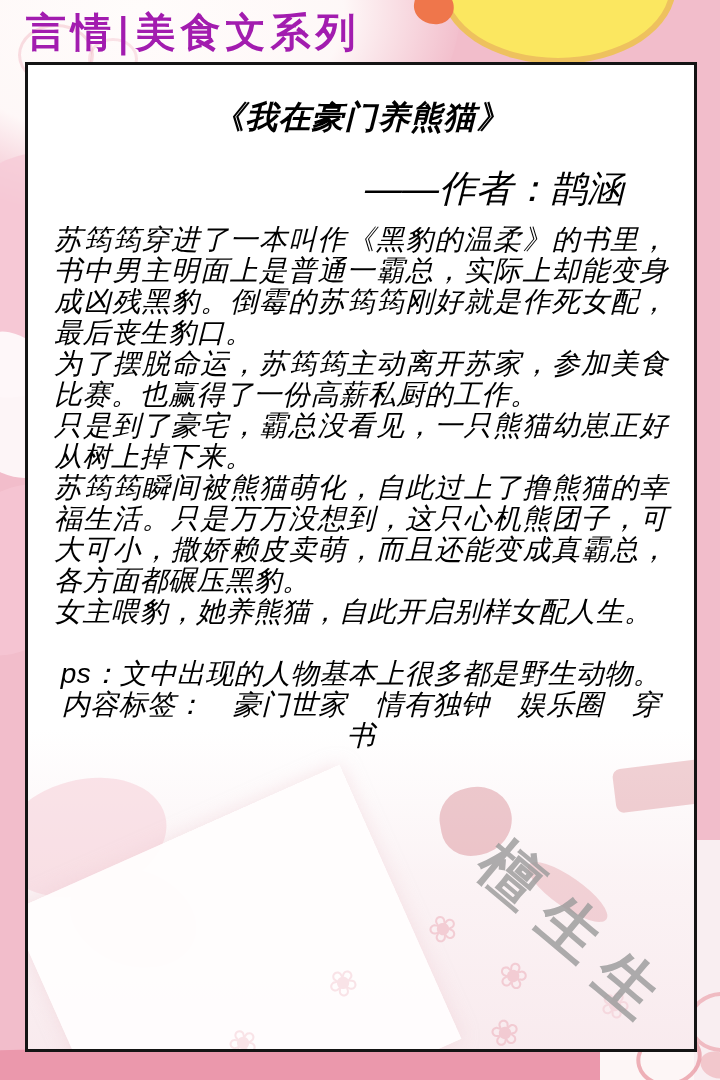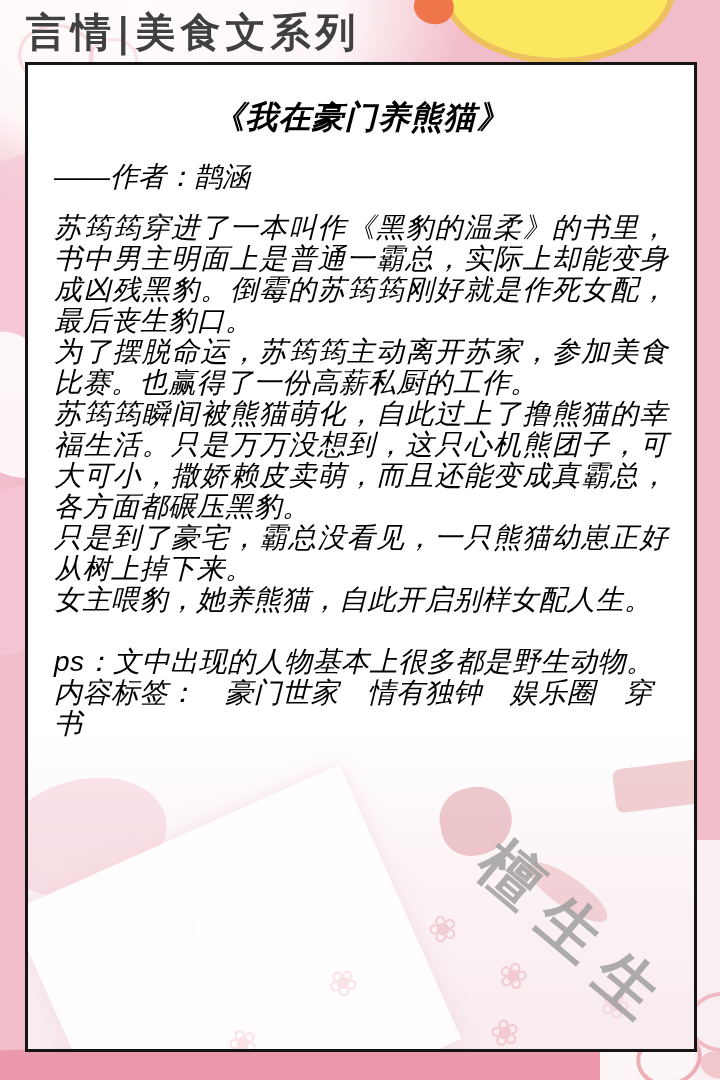--- a/index.html
+++ b/index.html
@@ -39,21 +39,21 @@
   
   .duck{position:absolute;left:408px;top:-100px;width:300px;height:180px;}
   .duck-body{position:absolute;left:32px;top:8px;width:236px;height:156px;border-radius:50%;
     background:#fbe760;border:6px solid #eec15e;box-sizing:border-box;}
   .duck-beak{position:absolute;left:6px;top:88px;width:40px;height:36px;border-radius:45% 55% 50% 50%;
     background:#ef764b;transform:rotate(12deg);}
   
   .series-header{
     position:absolute;left:26px;top:4px;width:420px;height:56px;
     font-family:"DejaVu Serif","Liberation Serif",serif;
-    font-size:40px;font-weight:700;letter-spacing:5px;color:#404040;
+    font-size:40px;font-weight:700;letter-spacing:5px;color:#a21caf;
     line-height:56px;white-space:nowrap;
   }
   
   .card{
     position:absolute;left:25px;top:62px;width:672px;height:990px;
     background:#ffffff;border:3px solid #141414;box-sizing:border-box;
     overflow:hidden;
   }
   .card-decor{position:absolute;inset:0;pointer-events:none;}
   .card-bottom-tint{position:absolute;left:0;bottom:0;width:100%;height:320px;
@@ -76,29 +76,29 @@
   .wm-char{position:absolute;font-size:62px;line-height:1;color:#9c9c9c;opacity:.82;
     font-weight:700;transform:rotate(40deg);
     font-family:"Liberation Sans","DejaVu Sans",sans-serif;}
   
   .card-content{position:relative;padding:0 26px;font-style:italic;}
   .title{
     margin:32px 0 0 0;text-align:center;
     font-size:32px;font-weight:700;letter-spacing:1px;line-height:40px;
   }
   .author{
-    margin-top:24px;text-align:left;padding-right:44px;
-    font-size:28px;font-weight:500;line-height:31px;
+    margin-top:36px;text-align:right;padding-right:44px;
+    font-size:37px;font-weight:500;line-height:31px;
   }
   .synopsis{margin-top:20px;}
   .synopsis p{margin:0;font-size:28px;line-height:31px;font-weight:500;
     text-align:justify;letter-spacing:.5px;}
   .meta{margin-top:31px;}
   .meta p{margin:0;font-size:28px;line-height:31px;font-weight:500;
-    white-space:pre-wrap;letter-spacing:.5px;}
+    white-space:pre-wrap;letter-spacing:.5px;text-align:center;}
 </style>
 </head>
 <body>
 
 <div class="screen">
 
   <div class="bg">
     <div class="blob bg-topleft-light"></div>
     <div class="blob bg-petal-left1"></div>
     <div class="blob bg-petal-left2"></div>
@@ -141,22 +141,22 @@
       <span class="wm-char" style="left:568px;top:888px;">生</span>
     </div>
 
     <div class="card-content">
       <h1 class="title">《我在豪门养熊猫》</h1>
       <div class="author">——作者：鹊涵</div>
 
       <div class="synopsis">
         <p>苏筠筠穿进了一本叫作《黑豹的温柔》的书里，书中男主明面上是普通一霸总，实际上却能变身成凶残黑豹。倒霉的苏筠筠刚好就是作死女配，最后丧生豹口。</p>
         <p>为了摆脱命运，苏筠筠主动离开苏家，参加美食比赛。也赢得了一份高薪私厨的工作。</p>
+        <p>只是到了豪宅，霸总没看见，一只熊猫幼崽正好从树上掉下来。</p>
         <p>苏筠筠瞬间被熊猫萌化，自此过上了撸熊猫的幸福生活。只是万万没想到，这只心机熊团子，可大可小，撒娇赖皮卖萌，而且还能变成真霸总，各方面都碾压黑豹。</p>
-        <p>只是到了豪宅，霸总没看见，一只熊猫幼崽正好从树上掉下来。</p>
         <p>女主喂豹，她养熊猫，自此开启别样女配人生。</p>
       </div>
 
       <div class="meta">
         <p>ps：文中出现的人物基本上很多都是野生动物。</p>
         <p>内容标签：　豪门世家　情有独钟　娱乐圈　穿书</p>
       </div>
     </div>
 
   </div>

